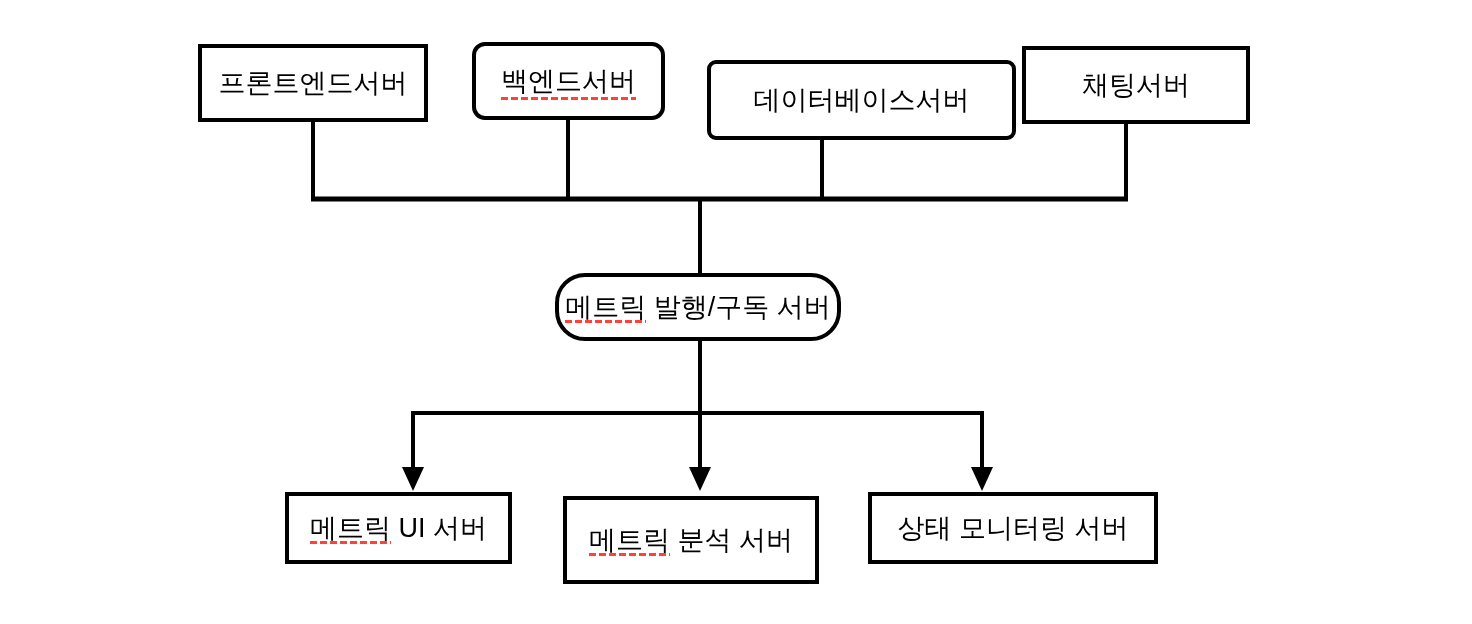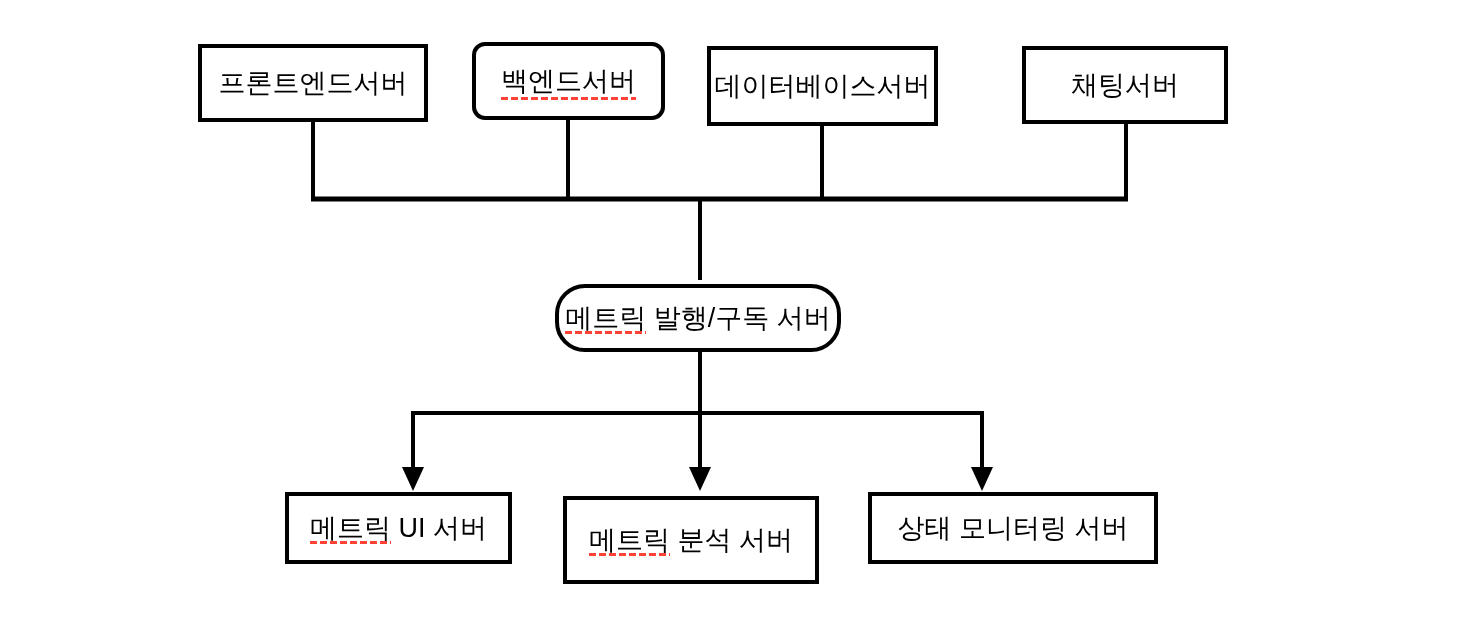--- a/index.html
+++ b/index.html
@@ -38,23 +38,23 @@
   }
   .sp-err {
     padding-bottom: 1px;
     background-image: linear-gradient(to right, #ff4136 7px, transparent 7px);
     background-size: 10px 3px;
     background-repeat: repeat-x;
     background-position: 0 100%;
   }
   .n1 { left: 198px;  top: 44px;  width: 230px; height: 78px; }
   .n2 { left: 472px;  top: 42px;  width: 193px; height: 78px; border-radius: 13px; }
-  .n3 { left: 707px;  top: 46px;  width: 231px; height: 80px; }
-  .n4 { left: 1022px; top: 46px;  width: 206px; height: 78px; }
-  .n5 { left: 555px;  top: 284px; width: 286px; height: 68px; border-radius: 30px; }
+  .n3 { left: 707px;  top: 60px;  width: 309px; height: 80px; border-radius: 9px; }
+  .n4 { left: 1022px; top: 46px;  width: 228px; height: 78px; }
+  .n5 { left: 555px;  top: 273px; width: 286px; height: 68px; border-radius: 30px; }
   .n6 { left: 285px;  top: 492px; width: 227px; height: 72px; text-align: right; }
   .n7 { left: 563px;  top: 496px; width: 256px; height: 88px; }
   .n8 { left: 868px;  top: 492px; width: 290px; height: 72px; text-align: center; }
 </style>
 </head>
 <body>
 
 <div class="canvas">
 
   <svg class="wires" viewBox="0 0 1472 624" aria-hidden="true">

